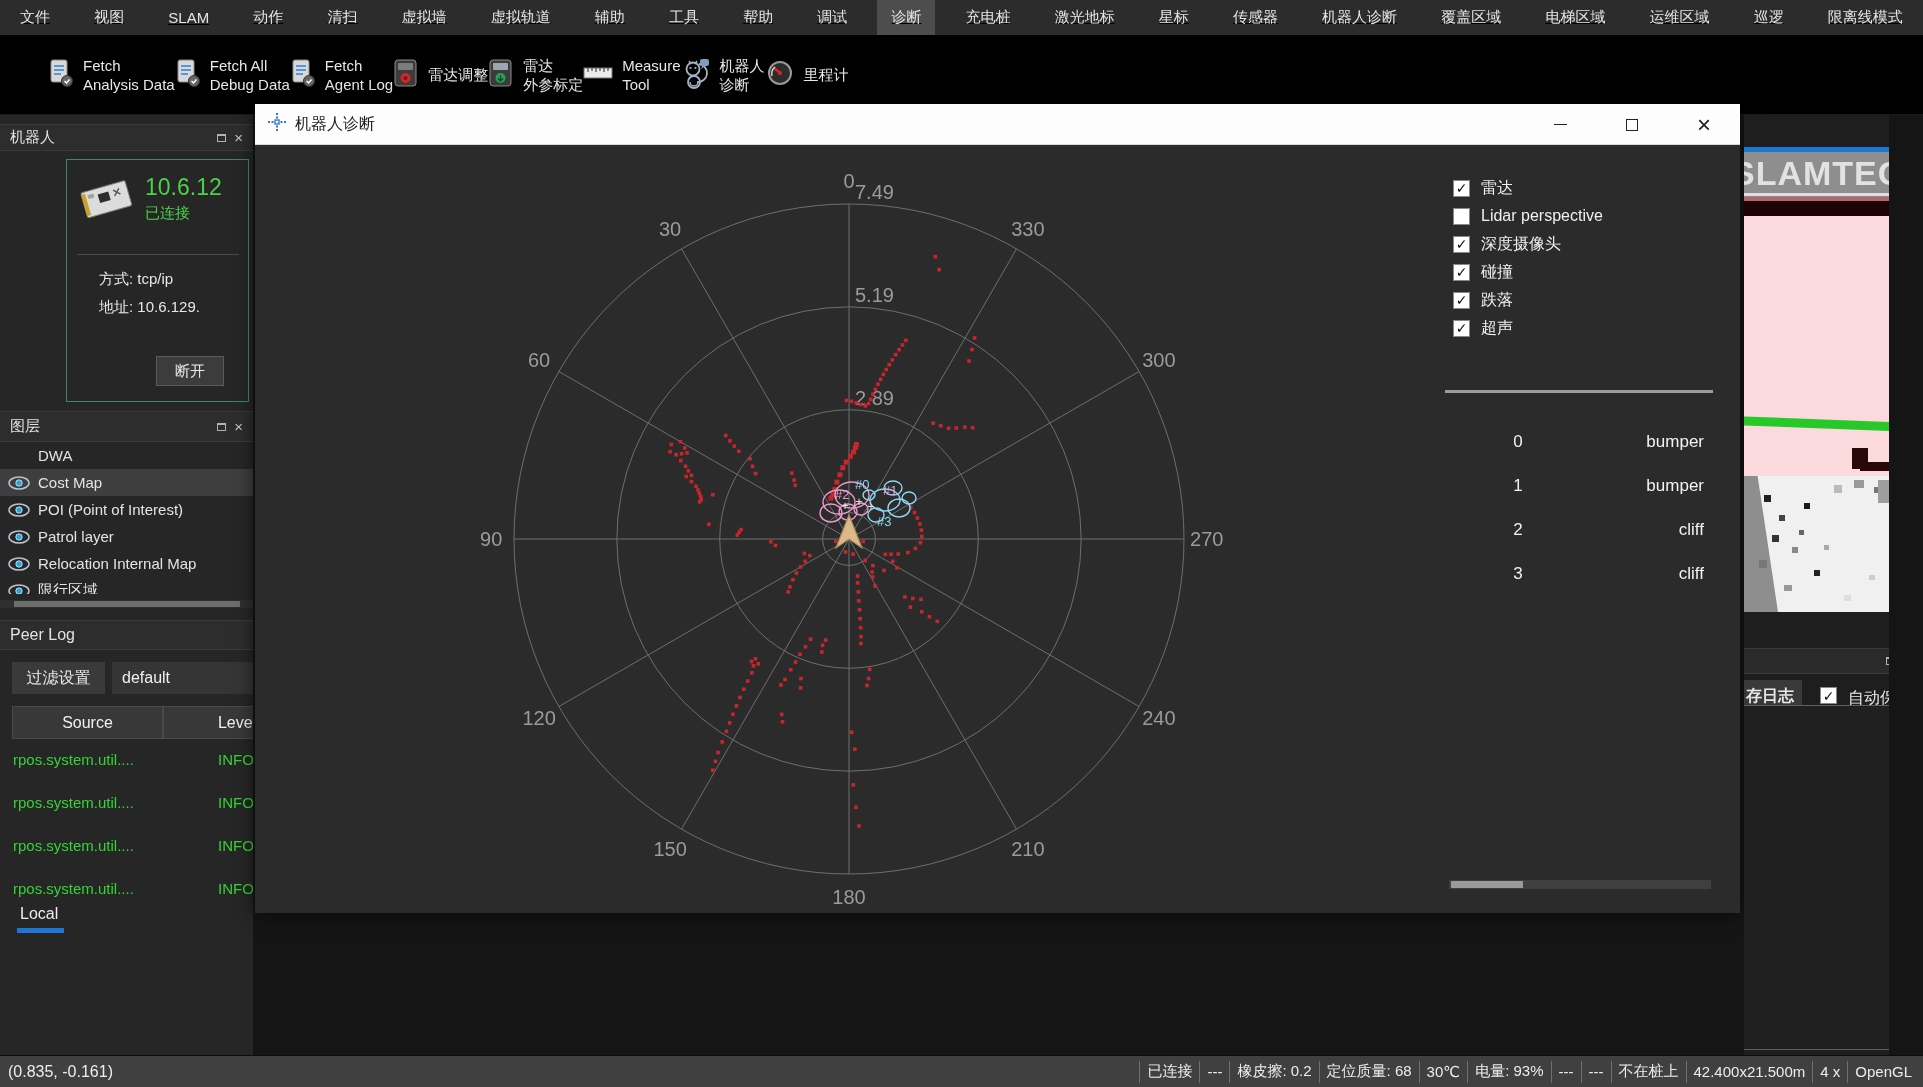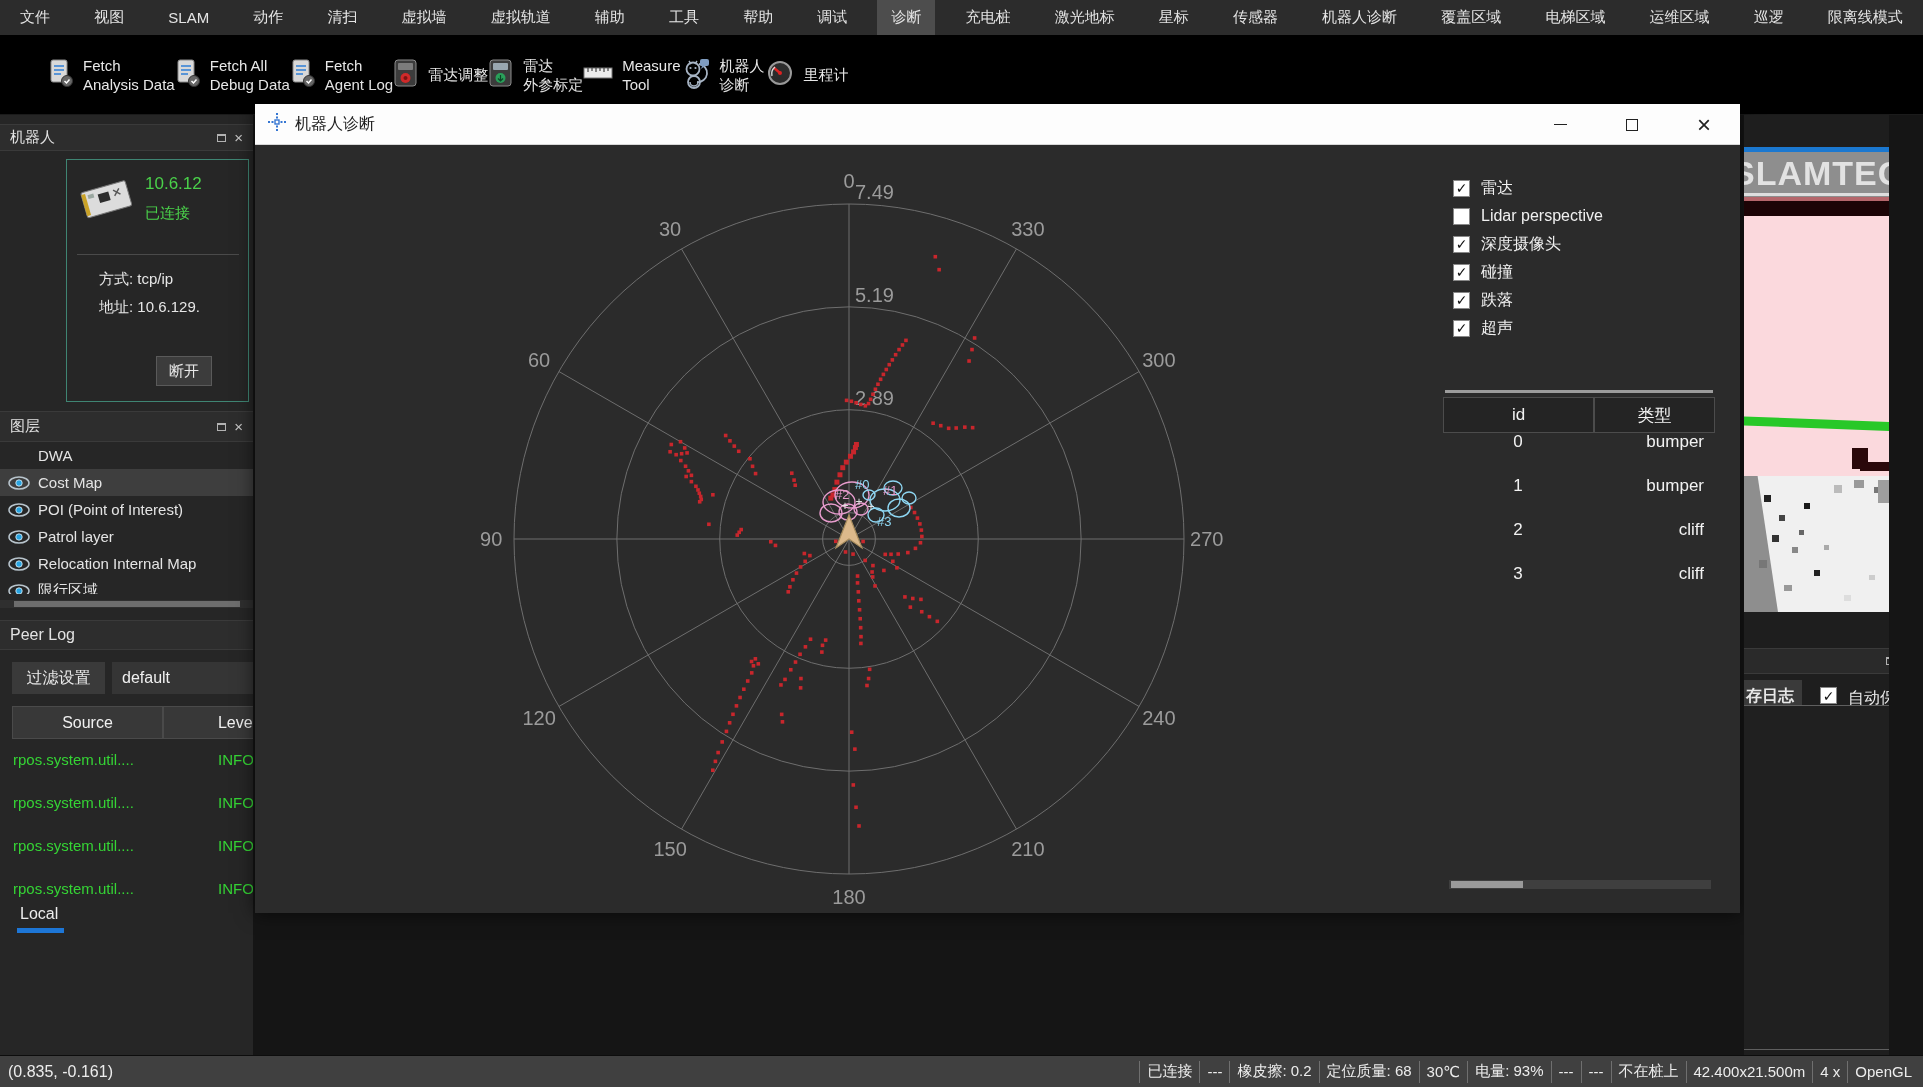--- a/index.html
+++ b/index.html
@@ -1,44 +1,44 @@
 <!DOCTYPE html>
 <html><head>
 <meta charset="utf-8">
 <style>
   * { margin:0; padding:0; box-sizing:border-box; }
   html,body { width:1923px; height:1087px; overflow:hidden; background:#151515;
     font-family:"Liberation Sans","DejaVu Sans",sans-serif; }
   .abs { position:absolute; }
   
   #menubar { position:absolute; left:0; top:0; width:1923px; height:35px; background:#2c2c2c;
-    display:flex; align-items:stretch; justify-content:space-between; padding:0 6px; overflow:hidden;}
+    display:flex; align-items:stretch; justify-content:space-between; padding:0 6px; overflow:hidden;text-decoration:underline;}
   .menu-item { color:#e4e4e4; font-size:15px; display:flex; align-items:center; padding:0 14px; white-space:nowrap; cursor:default;}
   .menu-item.active { background:#4d4d4d; }
   
   #toolbar { position:absolute; left:0; top:35px; width:1923px; height:80px; background:#000000;
     border-bottom:1px solid #1b1b1b; display:flex; align-items:center; padding-left:48px; overflow:hidden;}
   .tb-item { display:flex; align-items:center; gap:9px; color:#e8e8e8; font-size:15px; }
   .tb-label div { line-height:19px; white-space:nowrap; }
   
   #left-col { position:absolute; left:0; top:115px; width:253px; height:940px; background:#262626; overflow:hidden; }
   .panel-hd { position:absolute; left:0; width:253px; background:#2d2d2d; border-top:1px solid #3a3a3a;
     border-bottom:1px solid #3a3a3a; color:#e2e2e2; font-size:15px; display:flex; align-items:center; padding:0 10px; }
   .hd-ico { margin-left:auto; display:flex; align-items:center; gap:8px; }
   .ico-float { width:9px; height:8px; border:1px solid #b2b2b2; border-top:2px solid #b2b2b2; display:inline-block;}
   .ico-x { color:#c6c6c6; font-size:15px; line-height:10px; }
   
   #robot-card { position:absolute; left:66px; top:44px; width:183px; height:243px;
     border:1px solid #3f8573; background:#262626; }
-  #rc-ip { position:absolute; left:78px; top:14px; color:#4ad14a; font-size:17px; white-space:nowrap;}
+  #rc-ip { position:absolute; left:78px; top:14px; color:#4ad14a; font-size:23px; white-space:nowrap;}
   #rc-status { position:absolute; left:78px; top:44px; color:#4ad14a; font-size:15px; }
   #rc-div { position:absolute; left:10px; top:94px; width:162px; border-top:1px solid #4a4a4a; }
   #rc-method { position:absolute; left:32px; top:110px; color:#e6e6e6; font-size:15px; }
   #rc-addr { position:absolute; left:32px; top:138px; color:#e6e6e6; font-size:15px; }
-  #rc-btn { position:absolute; left:89px; top:196px; width:56px; height:30px; background:#3c3c3c;
+  #rc-btn { position:absolute; left:89px; top:196px; width:68px; height:30px; background:#3c3c3c;
     border:1px solid #5a5a5a; color:#e8e8e8; font-size:15px; display:flex; align-items:center; justify-content:center;}
   
   #layer-list { position:absolute; left:0; top:327px; width:253px; height:152px; overflow:hidden; }
   .layer-row { height:27px; display:flex; align-items:center; color:#e4e4e4; font-size:15px; padding-left:8px; }
   .layer-row.selected { background:#3e3e3e; }
   .eye-slot { width:30px; display:flex; align-items:center; }
   #layers-hscroll { position:absolute; left:0; top:485px; width:253px; height:8px; background:#2f2f2f; }
   #layers-hscroll .thumb { position:absolute; left:14px; top:1px; width:226px; height:6px; background:#6d6d6d; }
   
   #pl-filter { position:absolute; left:12px; top:547px; width:93px; height:32px; background:#3a3a3a;
@@ -628,24 +628,20 @@
           <div class="cbrow">
             <span class="cb">✓</span>
             <span>跌落</span>
           </div>
           <div class="cbrow">
             <span class="cb">✓</span>
             <span>超声</span>
           </div>
         </div>
       <div id="panel-sep"></div>
-      <div id="sensor-thead">
-        <div class="th" style="width:151px;">id</div>
-        <div class="th" style="width:121px;">类型</div>
-      </div>
       <div id="sensor-rows">
           <div class="t-row">
             <span class="t-id">0</span>
             <span class="t-type">bumper</span>
           </div>
           <div class="t-row">
             <span class="t-id">1</span>
             <span class="t-type">bumper</span>
           </div>
           <div class="t-row">

